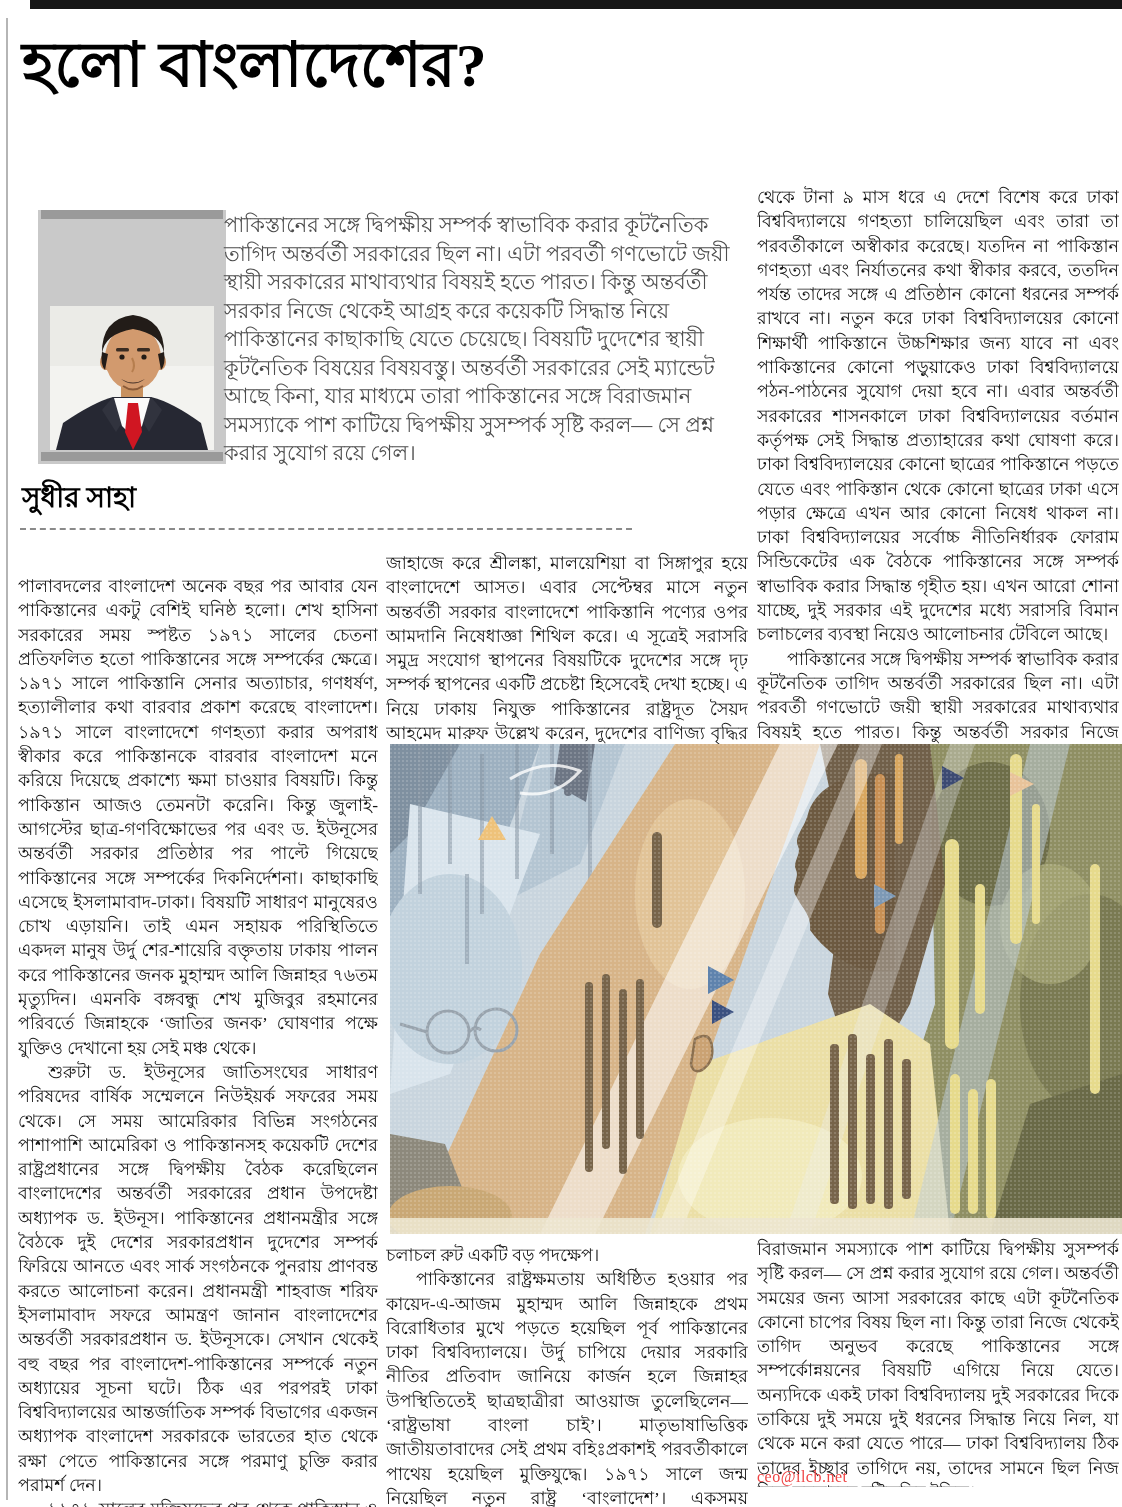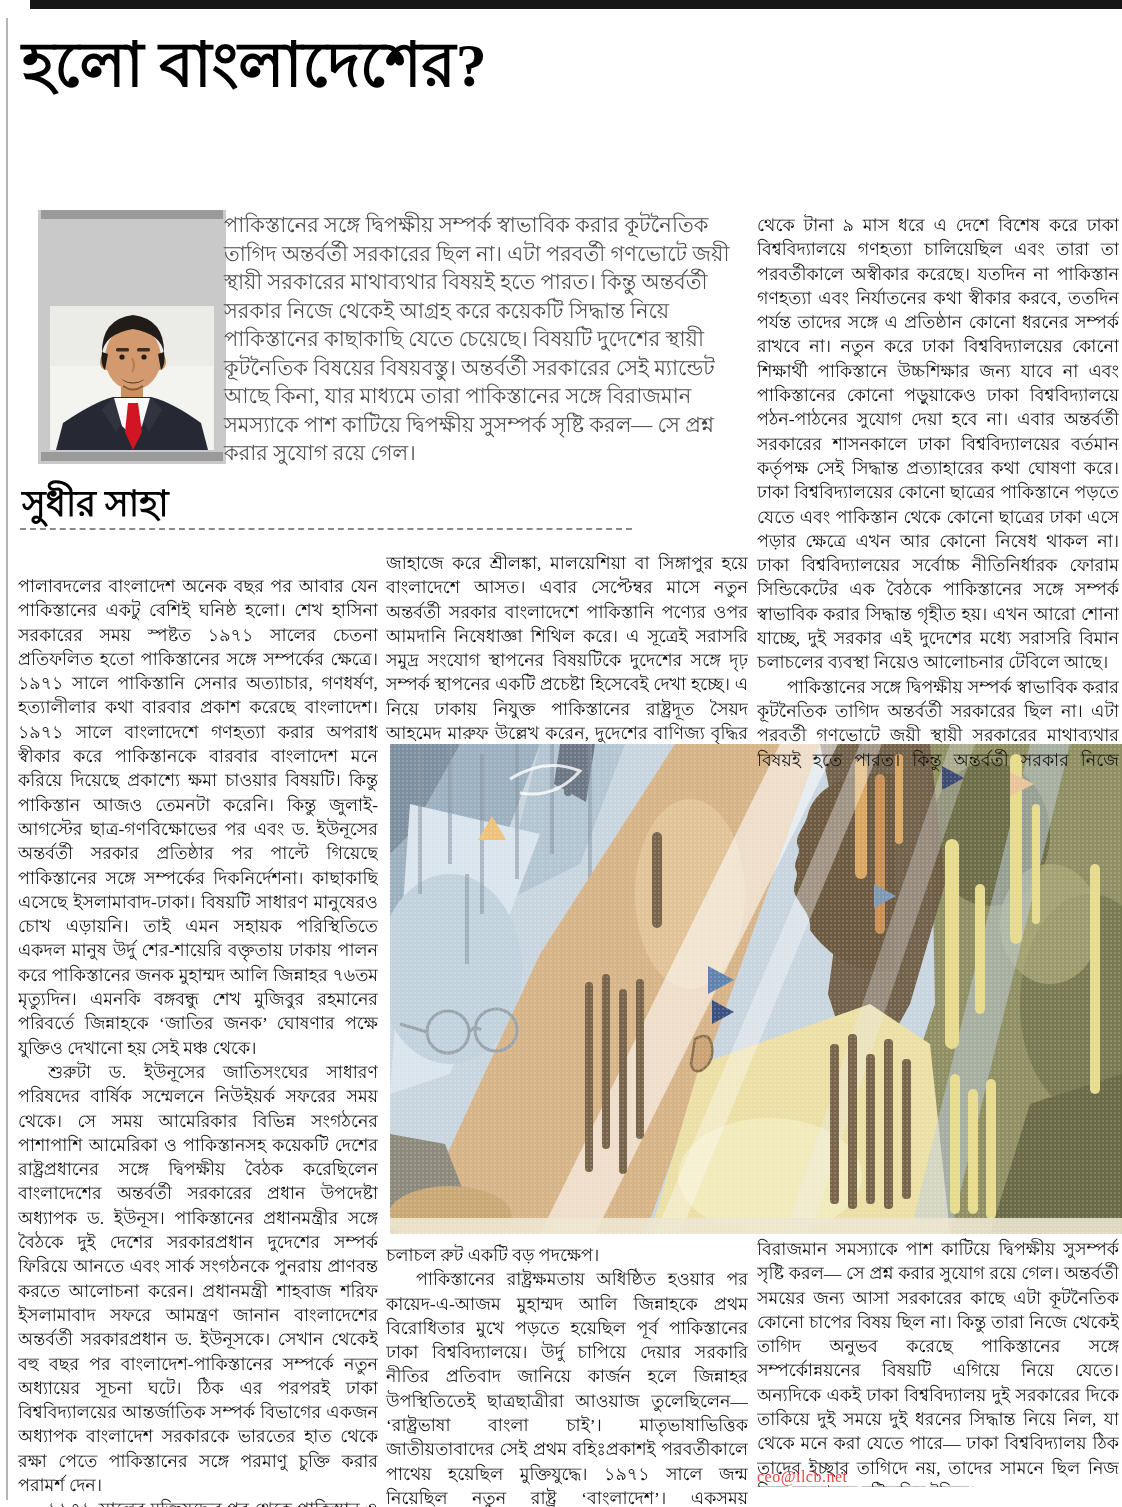--- a/index.html
+++ b/index.html
@@ -19,32 +19,32 @@
   .kstrip{position:absolute;left:3px;right:3px;height:9px;background:var(--kicker_strip,#9a9a9a);}
   .kstrip.top{top:0;}
   .kstrip.bot{bottom:3px;}
   .ktitle{position:absolute;left:0;right:0;top:16px;text-align:center;
     font-weight:700;font-size:28px;line-height:35px;color:#101010;}
   .photo{position:absolute;left:12px;top:96px;width:164px;height:144px;background:#f4f4f1;overflow:hidden;}
 
   .intro{left:224px;top:211px;width:516px;color:var(--intro_text,#4d4d4d);
     font-size:21px;line-height:28.5px;text-align:left;}
 
-  .byline{left:22px;top:476px;font-size:36px;font-weight:600;color:#000;}
+  .byline{left:22px;top:476px;font-size:28px;font-weight:600;color:#000;}
   .divider{left:20px;top:528px;width:612px;height:0;border-top:2px dashed var(--dash_line,#8a8a8a);}
 
   .coltext{font-size:17.5px;line-height:24.3px;color:var(--body_text,#141414);
     text-align:justify;overflow:hidden;}
   .coltext p{margin:0;padding:0;}
   .coltext p.ind{text-indent:30px;}
 
   .col-left{left:18px;top:551px;width:360px;height:952px;margin-top:23px;}
   .col-mid-top{left:386px;top:551px;width:362px;height:194px;}
   .col-mid-bottom{left:386px;top:1243px;width:362px;height:264px;}
-  .col-right-top{left:757px;top:185px;width:362px;height:560px;margin-top:28px;}
+  .col-right-top{left:757px;top:185px;width:362px;height:560px;}
   .col-right-bottom{left:757px;top:1237px;width:362px;height:250px;}
 
   .illustration{left:390px;top:744px;width:732px;height:490px;overflow:hidden;}
   .illustration svg{display:block;width:100%;height:100%;}
 
   .credit{left:757px;top:1443px;width:362px;font-size:19px;font-weight:700;color:#000;}
   .email{left:757px;top:1468px;width:362px;font-size:16px;color:#ef4444;letter-spacing:.5px;}
 </style>
 </head>
 <body>

